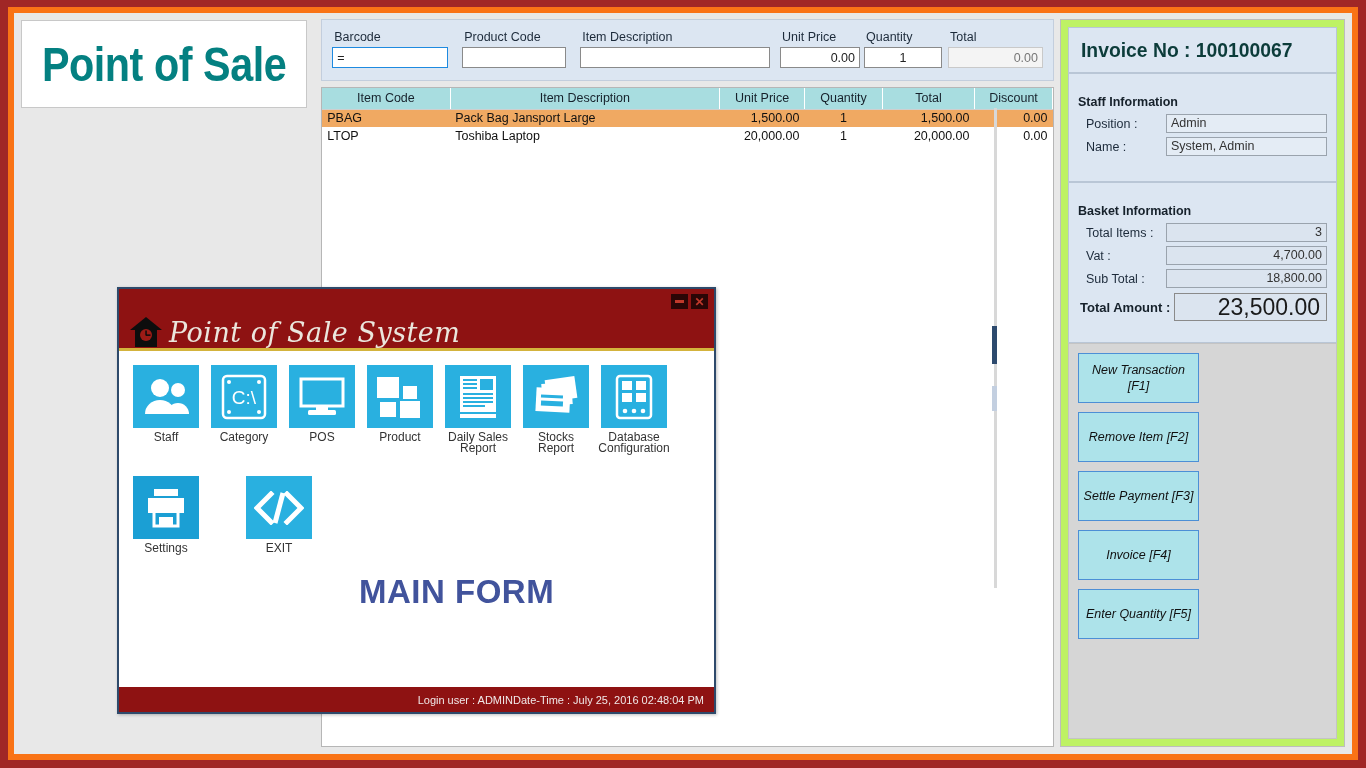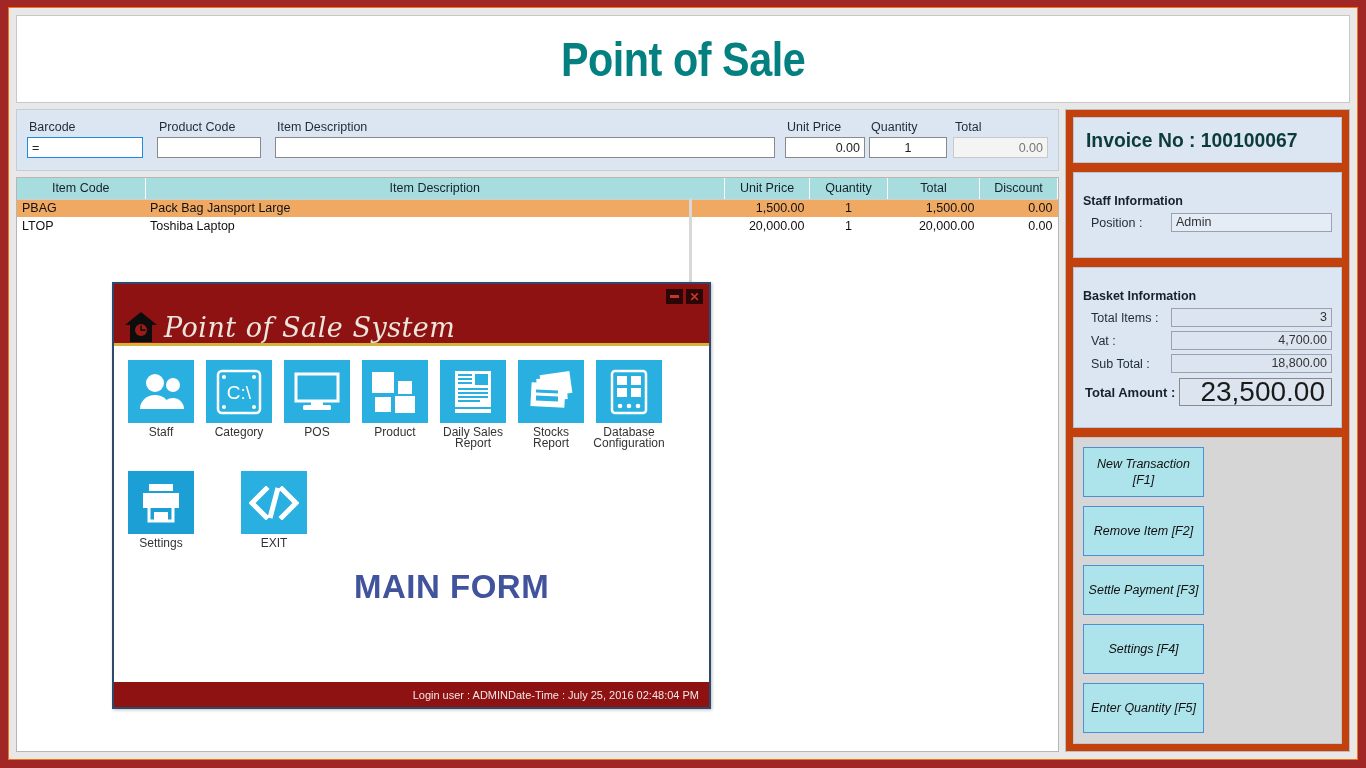--- a/index.html
+++ b/index.html
@@ -8,23 +8,23 @@
     overflow: hidden;
     font-family: "Liberation Sans", sans-serif;
   }
   body {
     background: #a02726;
     padding: 7px 8px 8px 8px;
   }
   .app-window {
     width: 100%; height: 100%;
     background: #e8e8e8;
-    border: 1px solid #f97316;
-    display: flex;
-    flex-direction: column;
+    border: 6px solid #f97316;
+    display: flex;
+    flex-direction: row;
     position: relative;
   }
 
   
   .page-header {
     margin: 7px 7px 0 7px;
     height: 88px;
     background: #ffffff;
     border: 1px solid #c8c8c8;
     display: flex;
@@ -52,26 +52,25 @@
   .left-col {
     flex: 1;
     display: flex;
     flex-direction: column;
     min-width: 0;
     gap: 6px;
   }
   .right-col {
     width: 285px;
     flex: none;
-    background: #c2410c;
+    background: #bef264;
     border: 1px solid #bdbdbd;
     display: flex;
     flex-direction: column;
     padding: 7px;
-    gap: 9px;
   }
 
   
   .entry-bar {
     background: #dce6f2;
     border: 1px solid #c3cedd;
     height: 62px;
     flex: none;
     display: flex;
     align-items: flex-end;
@@ -235,21 +234,21 @@
     width: 96px;
     padding-left: 2px;
     white-space: nowrap;
   }
   .total-val {
     flex: 1;
     height: 28px;
     border: 1px solid #8a8a8a;
     background: #dbe4ef;
     text-align: right;
-    font-size: 28px;
+    font-size: 23px;
     color: #1a1a1a;
     line-height: 26px;
     padding: 0 6px;
   }
 
   
   .actions-panel {
     flex: 1;
     background: #d6d6d6;
     border: 1px solid #c4c4c4;
@@ -462,20 +461,24 @@
       <div class="panel invoice-panel">
         <div class="invoice-no">Invoice No : 100100067</div>
       </div>
 
       <div class="panel">
         <div class="panel-heading">Staff Information</div>
         <div class="kv-row">
           <span class="kv-label">Position :</span>
           <span class="kv-val text">Admin</span>
         </div>
+        <div class="kv-row">
+          <span class="kv-label">Name :</span>
+          <span class="kv-val text">System, Admin</span>
+        </div>
       </div>
 
       <div class="panel">
         <div class="panel-heading">Basket Information</div>
         <div class="kv-row">
           <span class="kv-label">Total Items :</span>
           <span class="kv-val num">3</span>
         </div>
         <div class="kv-row">
           <span class="kv-label">Vat :</span>
@@ -488,21 +491,21 @@
         <div class="total-row">
           <span class="total-label">Total Amount :</span>
           <span class="total-val">23,500.00</span>
         </div>
       </div>
 
       <div class="actions-panel">
         <div class="act-btn">New Transaction [F1]</div>
         <div class="act-btn">Remove Item [F2]</div>
         <div class="act-btn">Settle Payment [F3]</div>
-        <div class="act-btn">Settings [F4]</div>
+        <div class="act-btn">Invoice [F4]</div>
         <div class="act-btn">Enter Quantity [F5]</div>
 
       </div>
     </div>
   </div>
 
   <div class="modal">
     <div class="modal-titlebar">
       <svg class="home-icon" viewBox="0 0 34 32">
         <path d="M17 1 L33 14 L28 14 L28 31 L6 31 L6 14 L1 14 Z" fill="#0d0d0d"></path>

